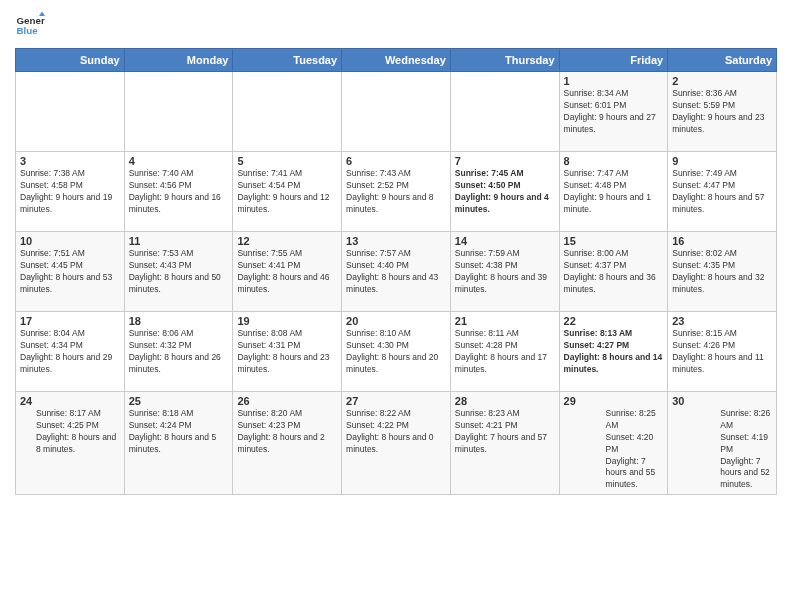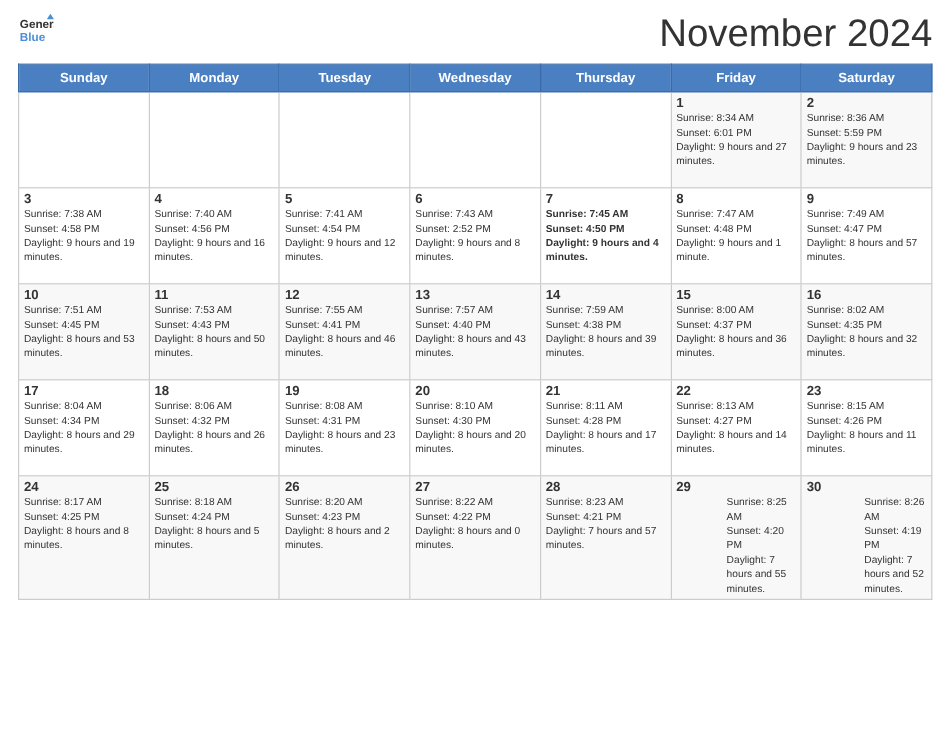--- a/index.html
+++ b/index.html
@@ -46,21 +46,21 @@
       width: 100%;
       border-collapse: collapse;
       table-layout: fixed;
     }
     thead th {
       background-color: #4a7fc1;
       color: #fff;
       font-size: 11px;
       font-weight: bold;
       padding: 5px 4px;
-      text-align: center;
+      text-align: right;
       border: 1px solid #3a6aaa;
     }
     tbody tr {
       vertical-align: top;
     }
     tbody td {
       border: 1px solid #ccc;
       padding: 3px 4px;
       font-size: 9px;
       color: #333;
@@ -92,21 +92,20 @@
 <div class="container">
   <div class="header">
     <div class="logo">
       <svg class="logo-icon" viewBox="0 0 40 40">
         <text x="2" y="18" font-size="13" font-weight="bold" fill="#333" font-family="Arial">General</text>
         <text x="2" y="32" font-size="13" font-weight="bold" fill="#4a90d9" font-family="Arial">Blue</text>
         <polygon points="32,8 40,8 36,2" fill="#4a90d9"></polygon>
       </svg>
     </div>
     <div class="title-block">
-      <div class="month-title">November 2024</div>
     </div>
   </div>
 
   <table>
     <thead>
       <tr>
         <th>Sunday</th>
         <th>Monday</th>
         <th>Tuesday</th>
         <th>Wednesday</th>
@@ -249,35 +248,35 @@
 Daylight: 8 hours and 20 minutes.</div>
           </td>
           <td>
             <span class="day-num">21</span>
             <div class="day-info" style="white-space: pre-line;">Sunrise: 8:11 AM
 Sunset: 4:28 PM
 Daylight: 8 hours and 17 minutes.</div>
           </td>
           <td>
             <span class="day-num">22</span>
-            <div class="day-info" style="white-space: pre-line;">Sunrise: 8:13 AM
+            <div class="day-info" style="white-space: pre-line; font-weight: bold;">Sunrise: 8:13 AM
 Sunset: 4:27 PM
 Daylight: 8 hours and 14 minutes.</div>
           </td>
           <td>
             <span class="day-num">23</span>
             <div class="day-info" style="white-space: pre-line;">Sunrise: 8:15 AM
 Sunset: 4:26 PM
 Daylight: 8 hours and 11 minutes.</div>
           </td>
         </tr>
         <tr>
           <td>
             <span class="day-num">24</span>
-            <div class="day-info" style="white-space: pre-line;">Sunrise: 8:17 AM
+            <div class="day-info" style="white-space: pre-line; margin-left: 16px;">Sunrise: 8:17 AM
 Sunset: 4:25 PM
 Daylight: 8 hours and 8 minutes.</div>
           </td>
           <td>
             <span class="day-num">25</span>
             <div class="day-info" style="white-space: pre-line;">Sunrise: 8:18 AM
 Sunset: 4:24 PM
 Daylight: 8 hours and 5 minutes.</div>
           </td>
           <td>

